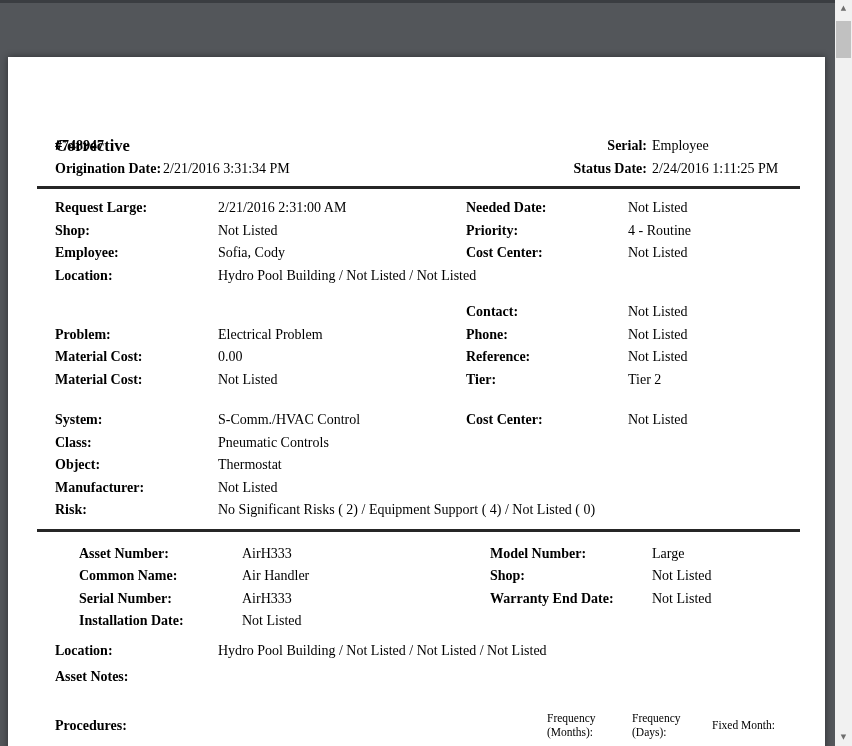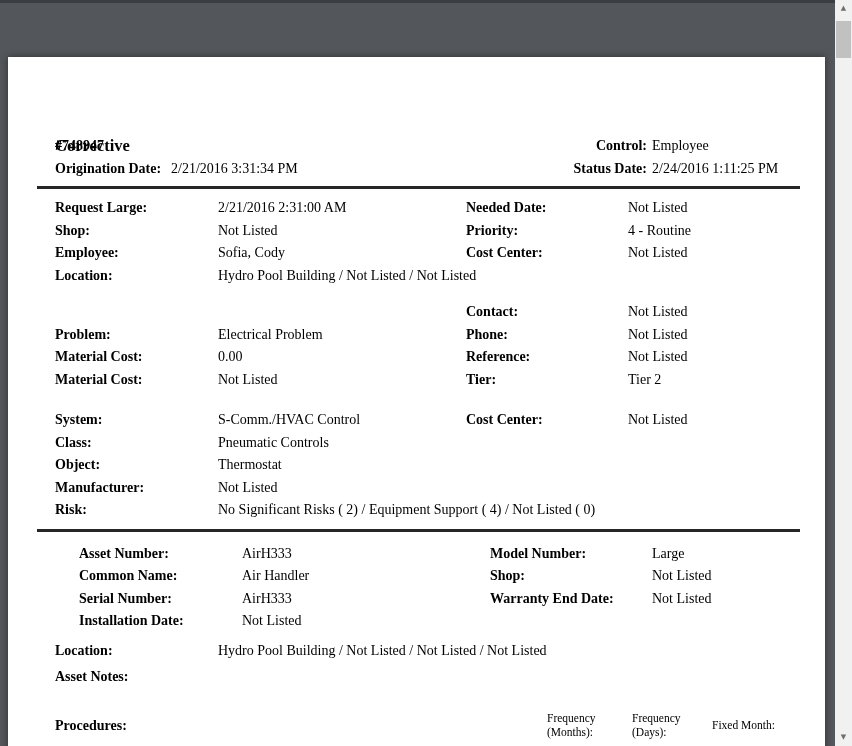--- a/index.html
+++ b/index.html
@@ -16,21 +16,21 @@
     padding:0 25px 0 47px;
     box-shadow:0 0 7px rgba(0,0,0,0.45);
   }
   .spacer-top { height:78px; }
   .h-row { position:relative; height:22.5px; line-height:22.5px; font-size:14px; white-space:nowrap; }
   .h-row .wo-num { position:absolute; left:0; font-weight:bold; }
   .h-row .doc-title { position:absolute; left:0; right:0; text-align:left; font-weight:bold; font-size:16.5px; }
   .h-row .r-lbl { position:absolute; right:153px; font-weight:bold; }
   .h-row .r-val { position:absolute; left:597px; }
   .h-row .l-lbl { position:absolute; left:0; font-weight:bold; }
-  .h-row .l-val { position:absolute; left:116px; }
+  .h-row .l-val { position:absolute; left:108px; }
   .divider { margin-left:-18px; width:763px; height:3px; background:#262626; }
   .divider.d1 { margin-top:6px; }
   .divider.d2 { margin-top:7px; }
   .section { }
   .sec-a { margin-top:8px; }
   .sec-b { margin-top:14px; }
   .sec-c { margin-top:18px; }
   .sec-d { margin-top:11px;margin-left:24px; }
   .row { position:relative; height:22.5px; line-height:22.5px; font-size:14px; white-space:nowrap; }
   .row span { position:absolute; top:0; }
@@ -57,21 +57,21 @@
 <body>
 
 <div class="top-strip"></div>
 
 <div class="doc-page">
   <div class="spacer-top"></div>
 
   <div class="h-row">
     <span class="wo-num">#748947</span>
     <span class="doc-title">Corrective</span>
-    <span class="r-lbl">Control:</span>
+    <span class="r-lbl">Serial:</span>
     <span class="r-val">Employee</span>
   </div>
   <div class="h-row">
     <span class="l-lbl">Origination Date:</span>
     <span class="l-val">2/21/2016 3:31:34 PM</span>
     <span class="r-lbl">Status Date:</span>
     <span class="r-val">2/24/2016 1:11:25 PM</span>
   </div>
 
   <div class="divider d1"></div>

